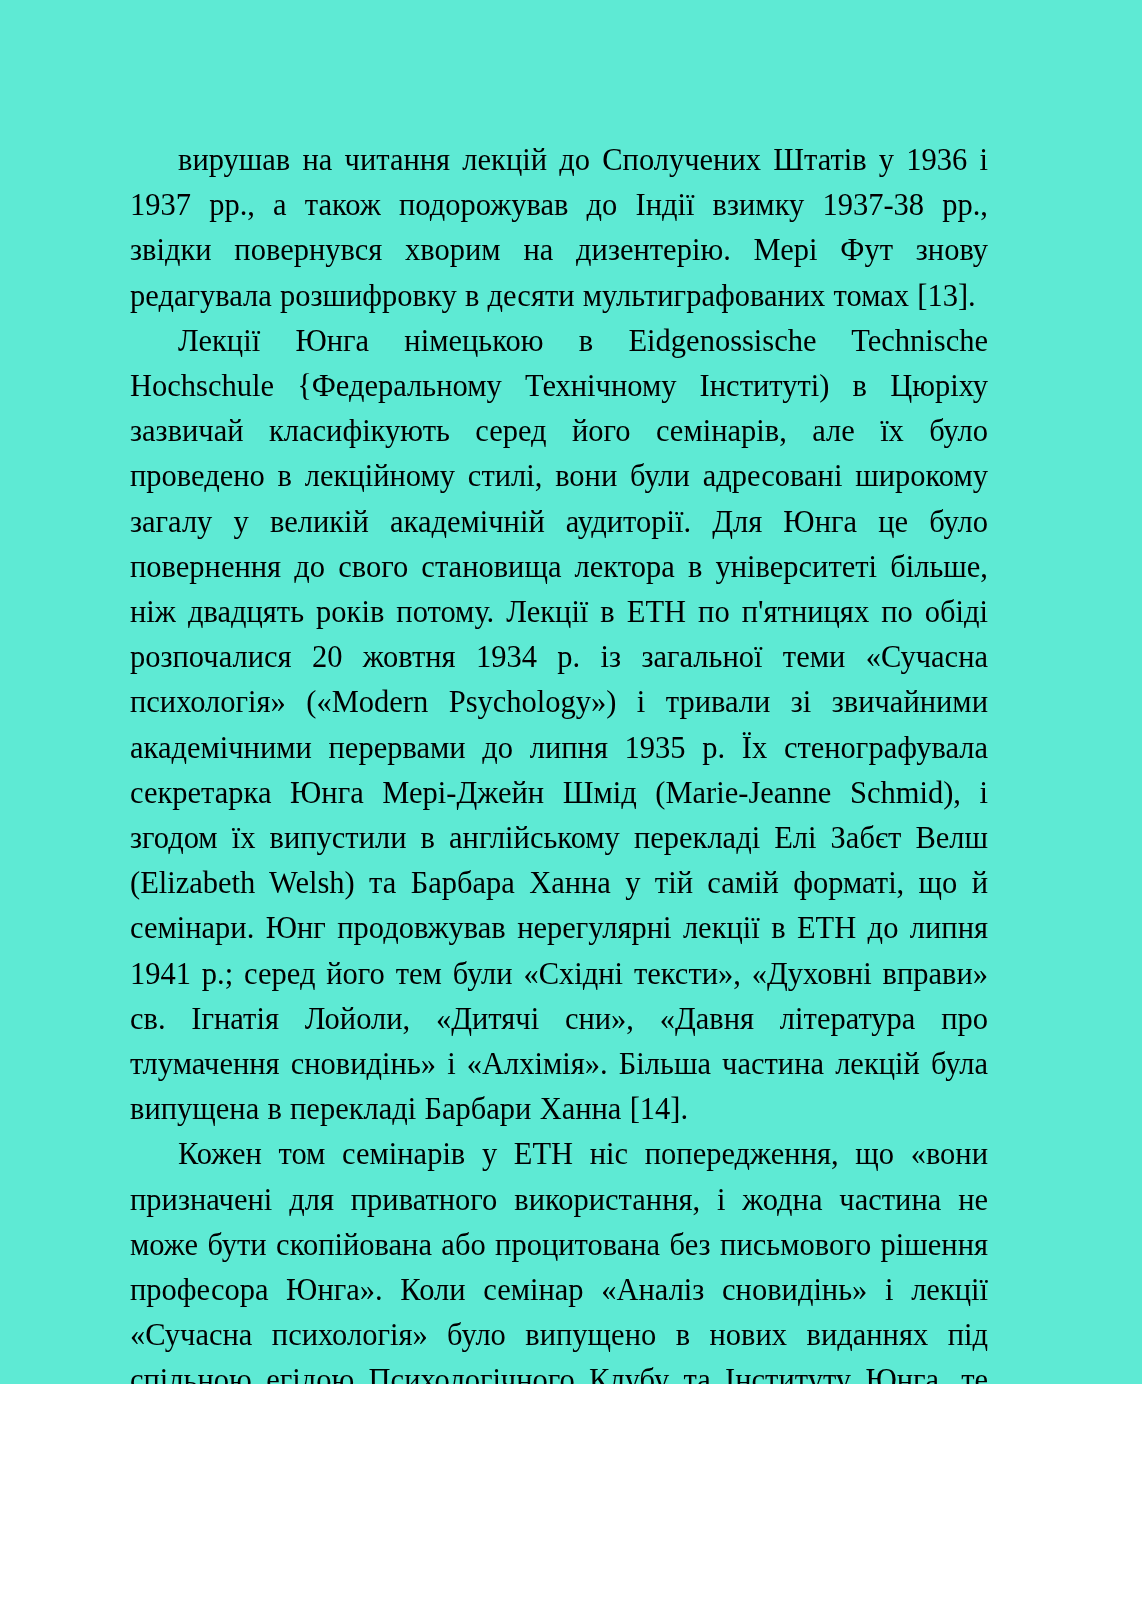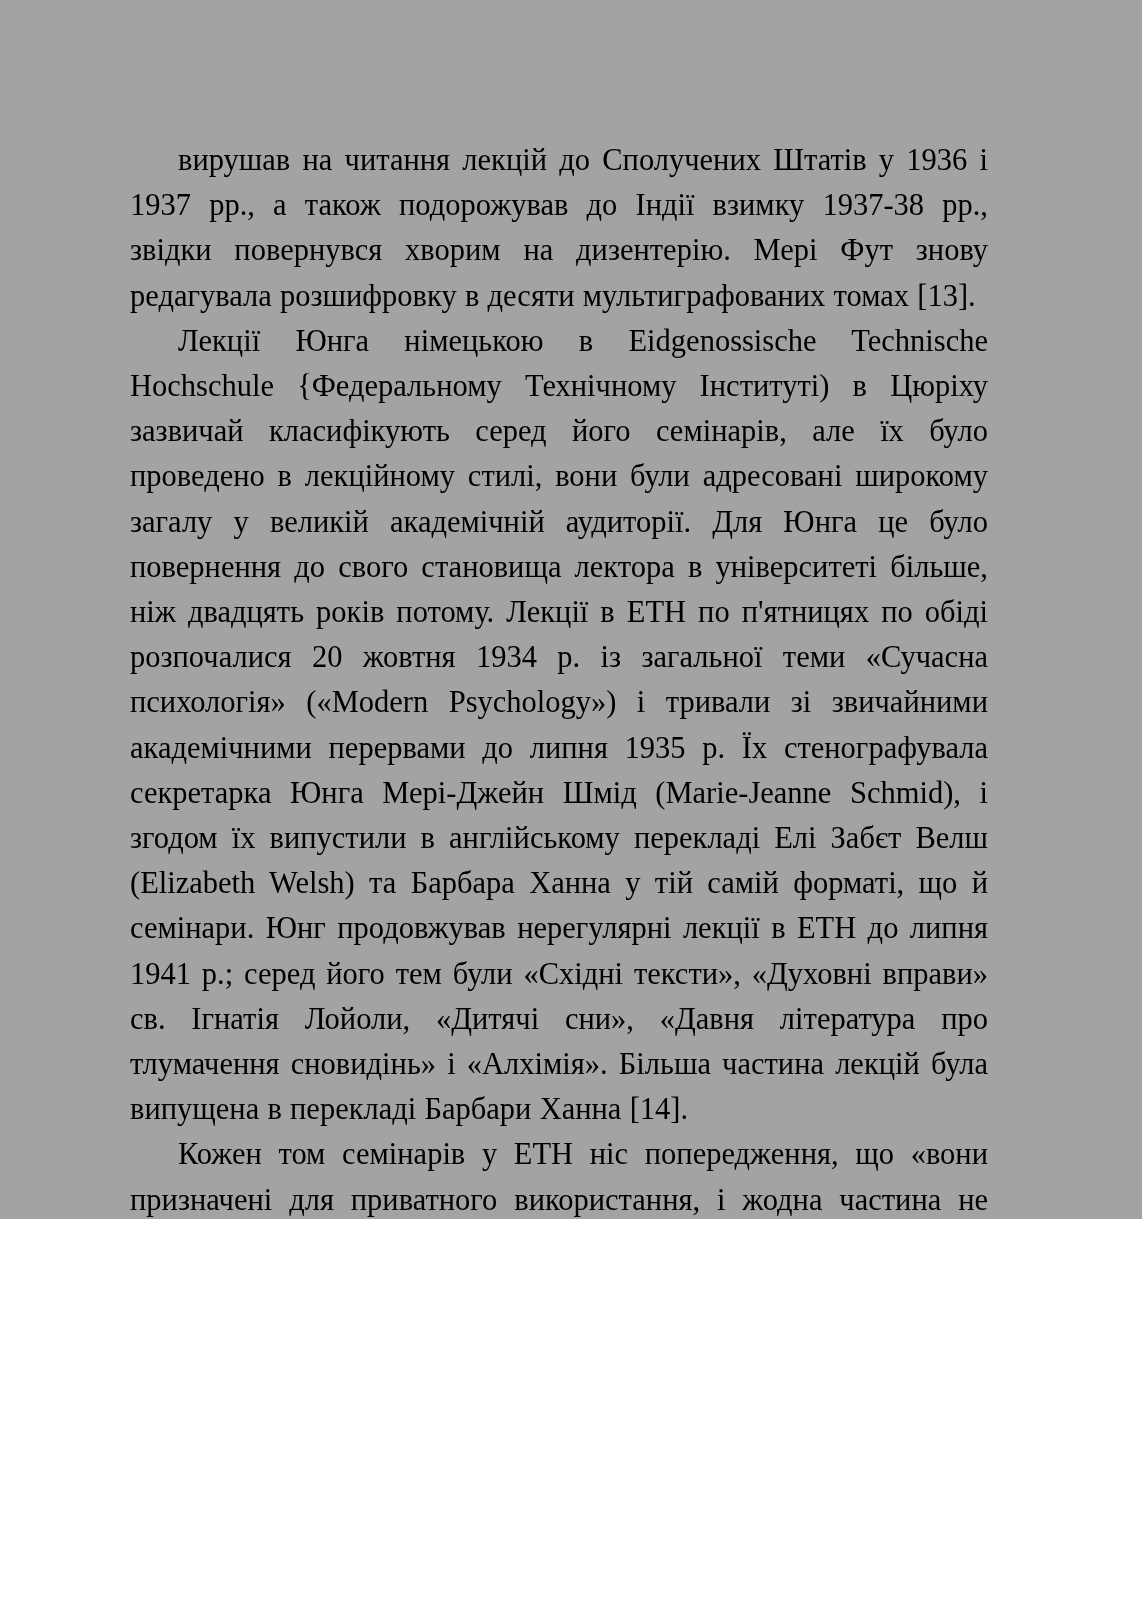--- a/index.html
+++ b/index.html
@@ -3,22 +3,22 @@
 <meta charset="utf-8">
 <style>
   html, body {
     margin: 0;
     padding: 0;
     background: #ffffff;
   }
   .page {
     position: relative;
     width: 1142px;
-    height: 1219px;
-    background: #a3a3a3;
+    height: 1384px;
+    background: #5eead4;
     box-sizing: border-box;
     overflow: hidden;
   }
   .text-block {
     position: absolute;
     left: 130px;
     top: 138px;
     width: 858px;
   }
   .para {

